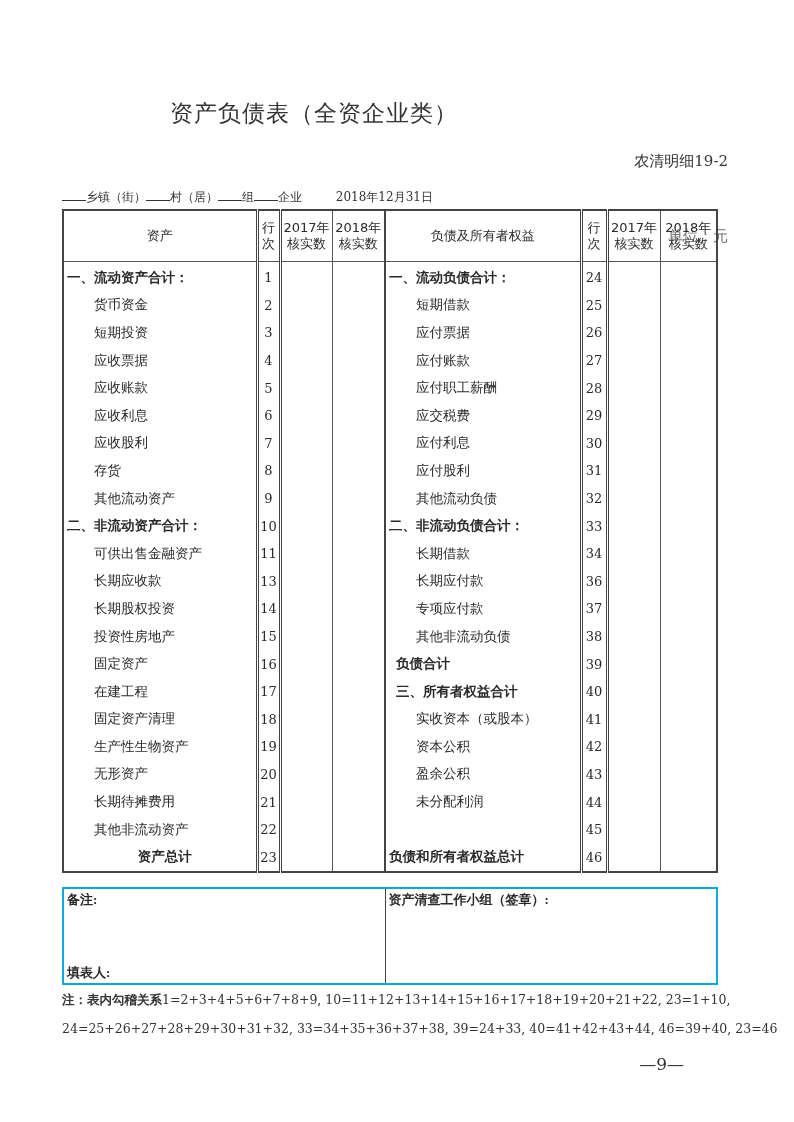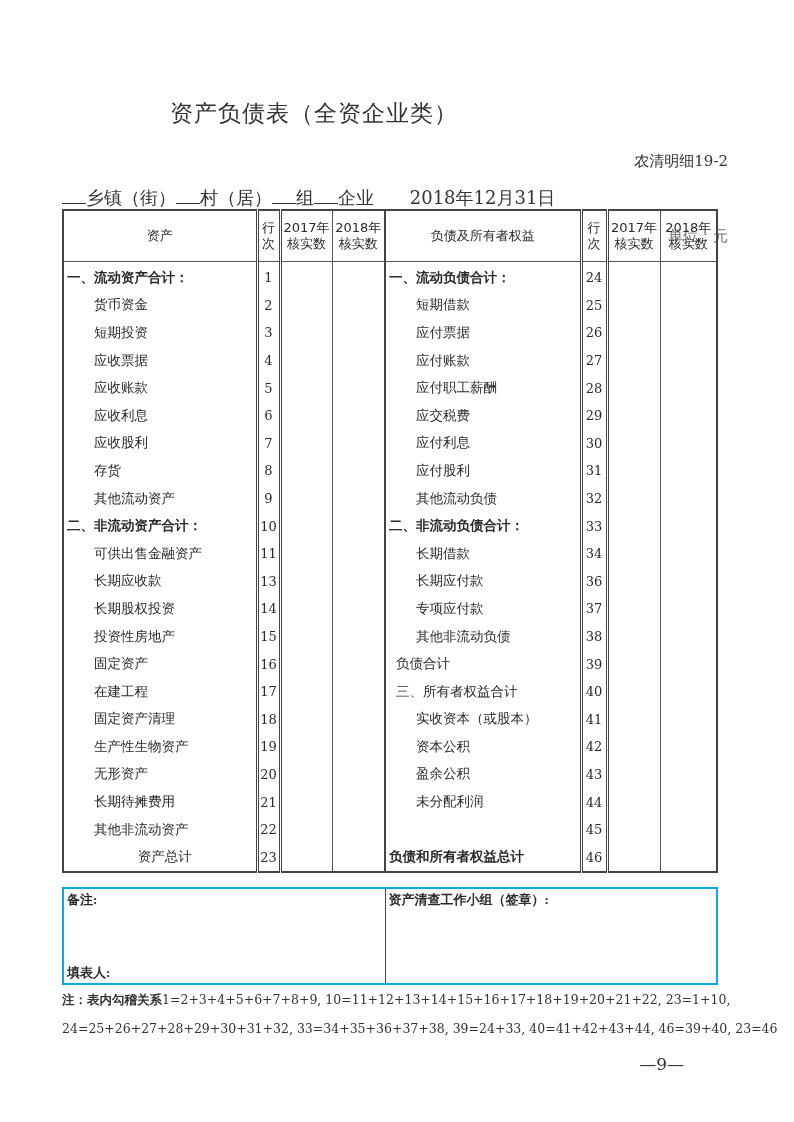--- a/index.html
+++ b/index.html
@@ -1,35 +1,35 @@
 <!DOCTYPE html>
 <html><head>
 <meta charset="utf-8">
 <style>
   html, body { margin:0; padding:0; background:#ffffff; }
   body { width:794px; height:1122px; position:relative; overflow:hidden; color:#2a2a2a;
          font-family:"DejaVu Serif","Liberation Serif",serif; }
   .title { position:absolute; left:0; width:628px; top:98px; text-align:center;
            font-family:"DejaVu Sans","Liberation Sans",sans-serif; font-size:23px; letter-spacing:1px; color:#333; }
   .code { position:absolute; right:66px; top:152px; font-size:15px; color:#333; }
-  .meta { position:absolute; left:62px; top:186px; font-size:18px; color:#333; white-space:nowrap; }
+  .meta { position:absolute; left:62px; top:186px; font-size:12px; color:#333; white-space:nowrap; }
   .meta .blank { display:inline-block; width:24px; border-bottom:1px solid #333; height:14px; vertical-align:baseline; }
   .meta .date { margin-left:30px; }
   .unit { position:absolute; right:66px; top:187px; font-size:15px; color:#737373;margin-top:40px; }
   table.bs { position:absolute; left:62px; top:209px; width:654px; border-collapse:collapse; table-layout:fixed;
              border:2px solid #444; font-size:13.5px; }
   table.bs td, table.bs th { border:1px solid #555; padding:0; height:27.6px; }
   table.bs th { font-family:"DejaVu Sans","Liberation Sans",sans-serif; font-weight:normal; font-size:13px; line-height:16px; height:50px; text-align:center; }
   table.bs td.lbl { border-top:none; border-bottom:none; white-space:nowrap; }
   table.bs td.no, table.bs td.v { border-top:none; border-bottom:none; }
   table.bs td.no { text-align:center; font-size:13px; }
   table.bs tr.first td { padding-top:2px; }
   .sec { font-weight:bold; padding-left:3px; }
   .sub { padding-left:30px; }
-  .tot { font-weight:normal; padding-left:10px; }
+  .tot { font-weight:bold; padding-left:10px; }
   .dbl { border-left:3px double #444 !important; }
   .sep { border-right:2px solid #444 !important; }
   table.foot { position:absolute; left:62px; top:887px; width:654px; height:98px; border-collapse:collapse; table-layout:fixed;
                border:2px solid #0ea5e9; font-family:Liberation Serif, serif; font-size:13px; font-weight:bold; }
   table.foot td { border:1px solid #444; vertical-align:top; position:relative; padding:2px 3px; }
   .filler { position:absolute; bottom:1px; left:3px; }
   .note { position:absolute; left:62px; font-size:12.5px; color:#333; white-space:nowrap; }
   .note1 { top:992px; }
   .note2 { top:1021px; }
   .note b { font-family:"DejaVu Sans","Liberation Sans",sans-serif; }

